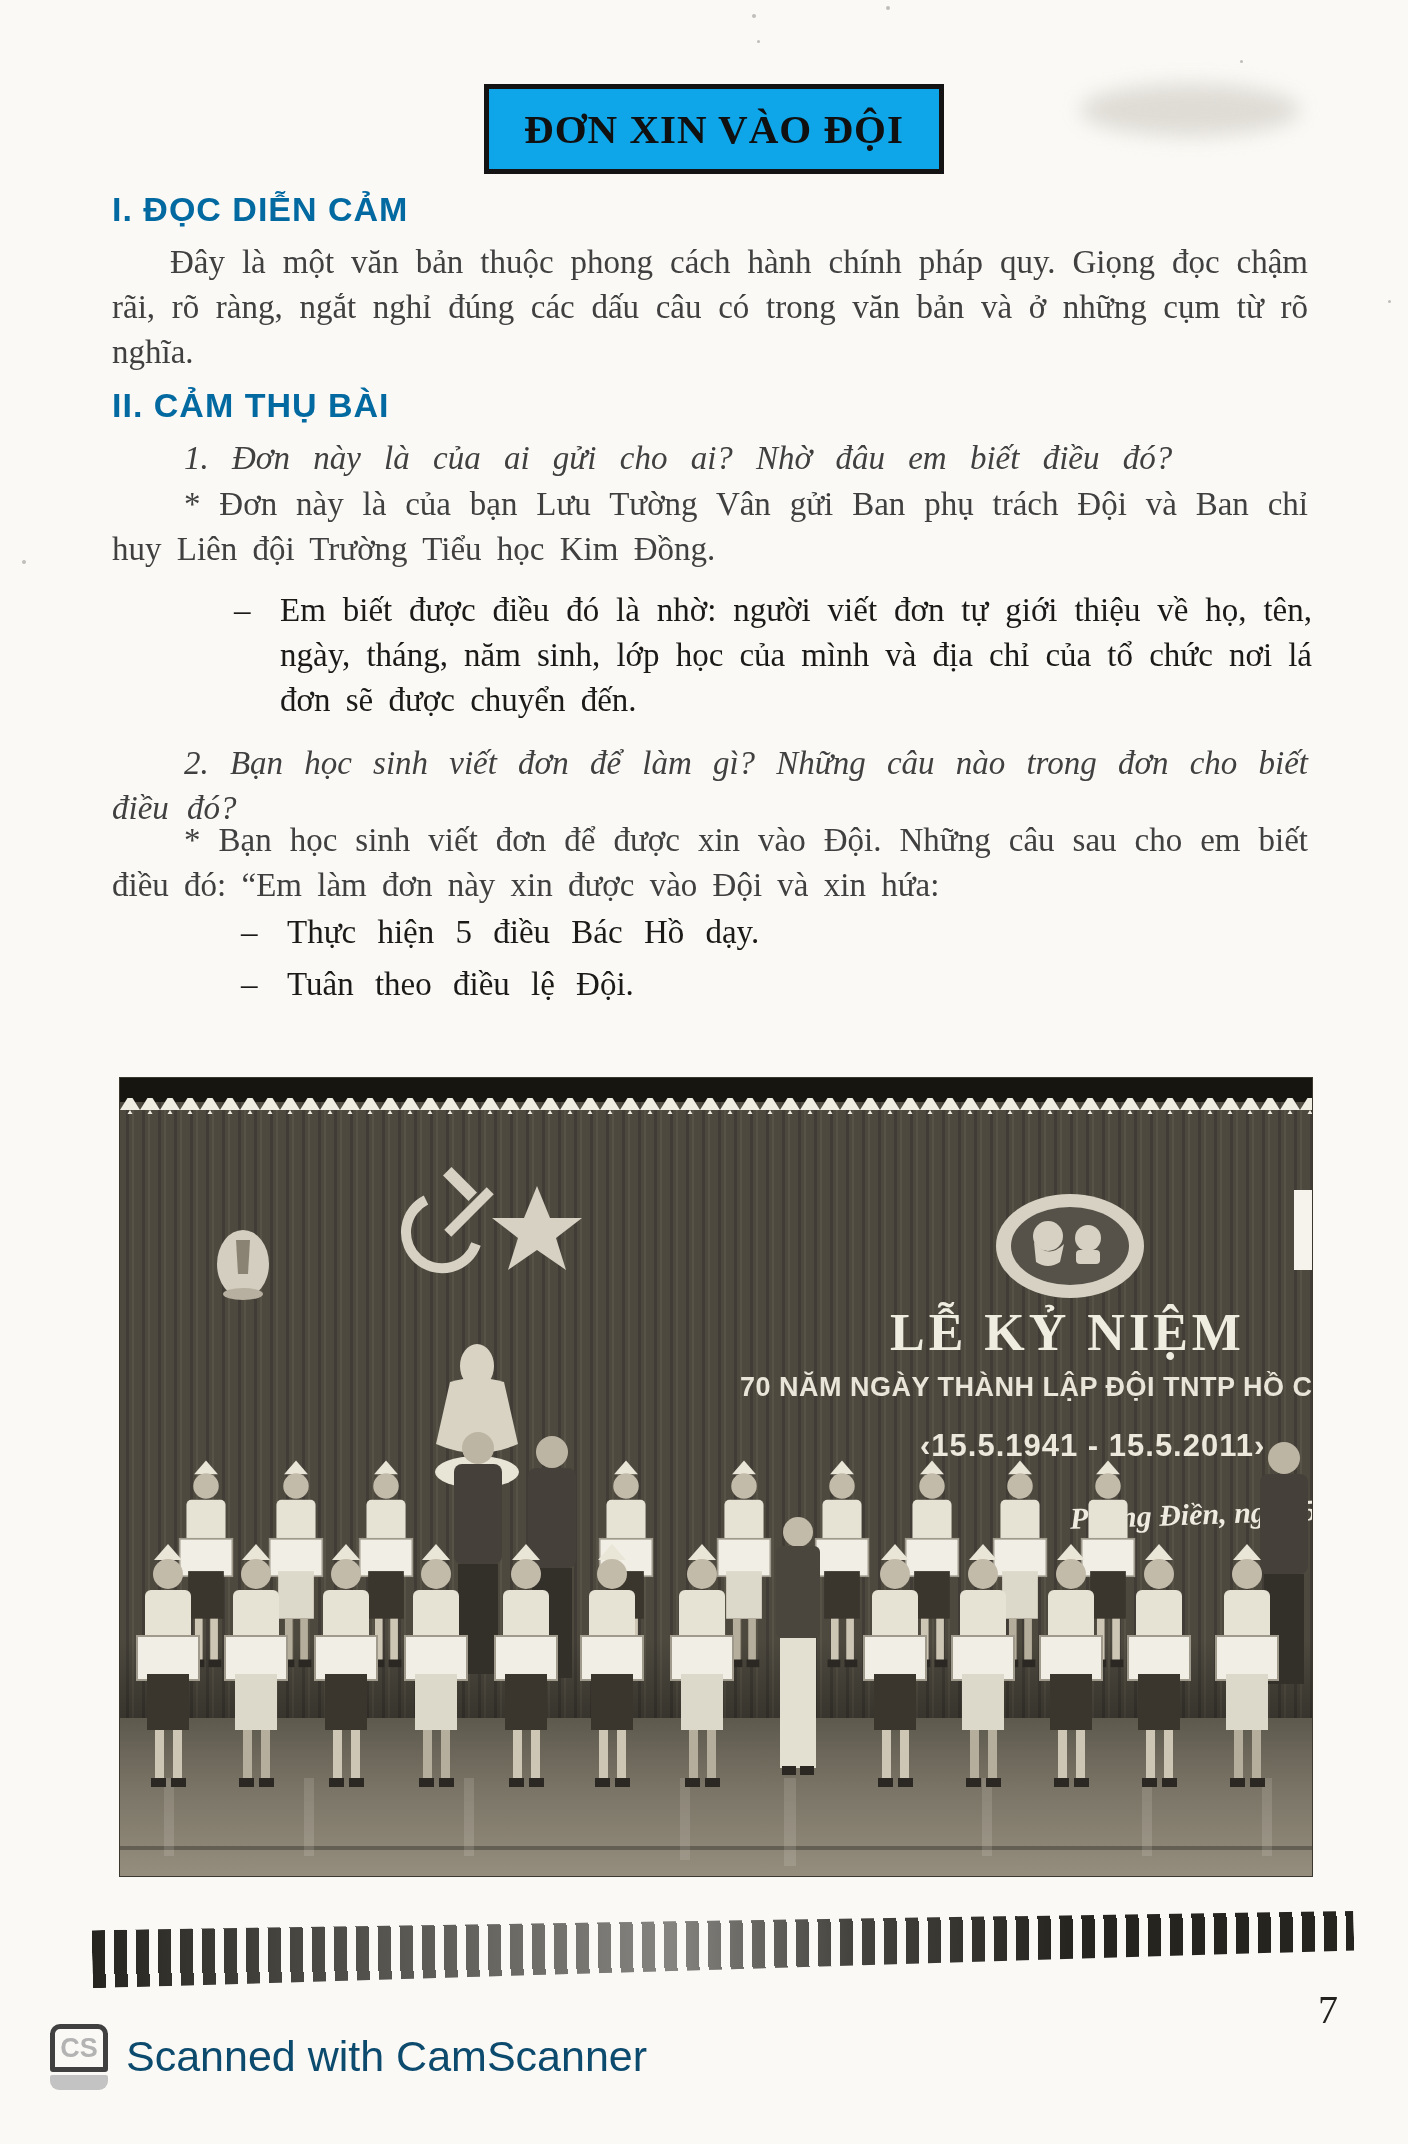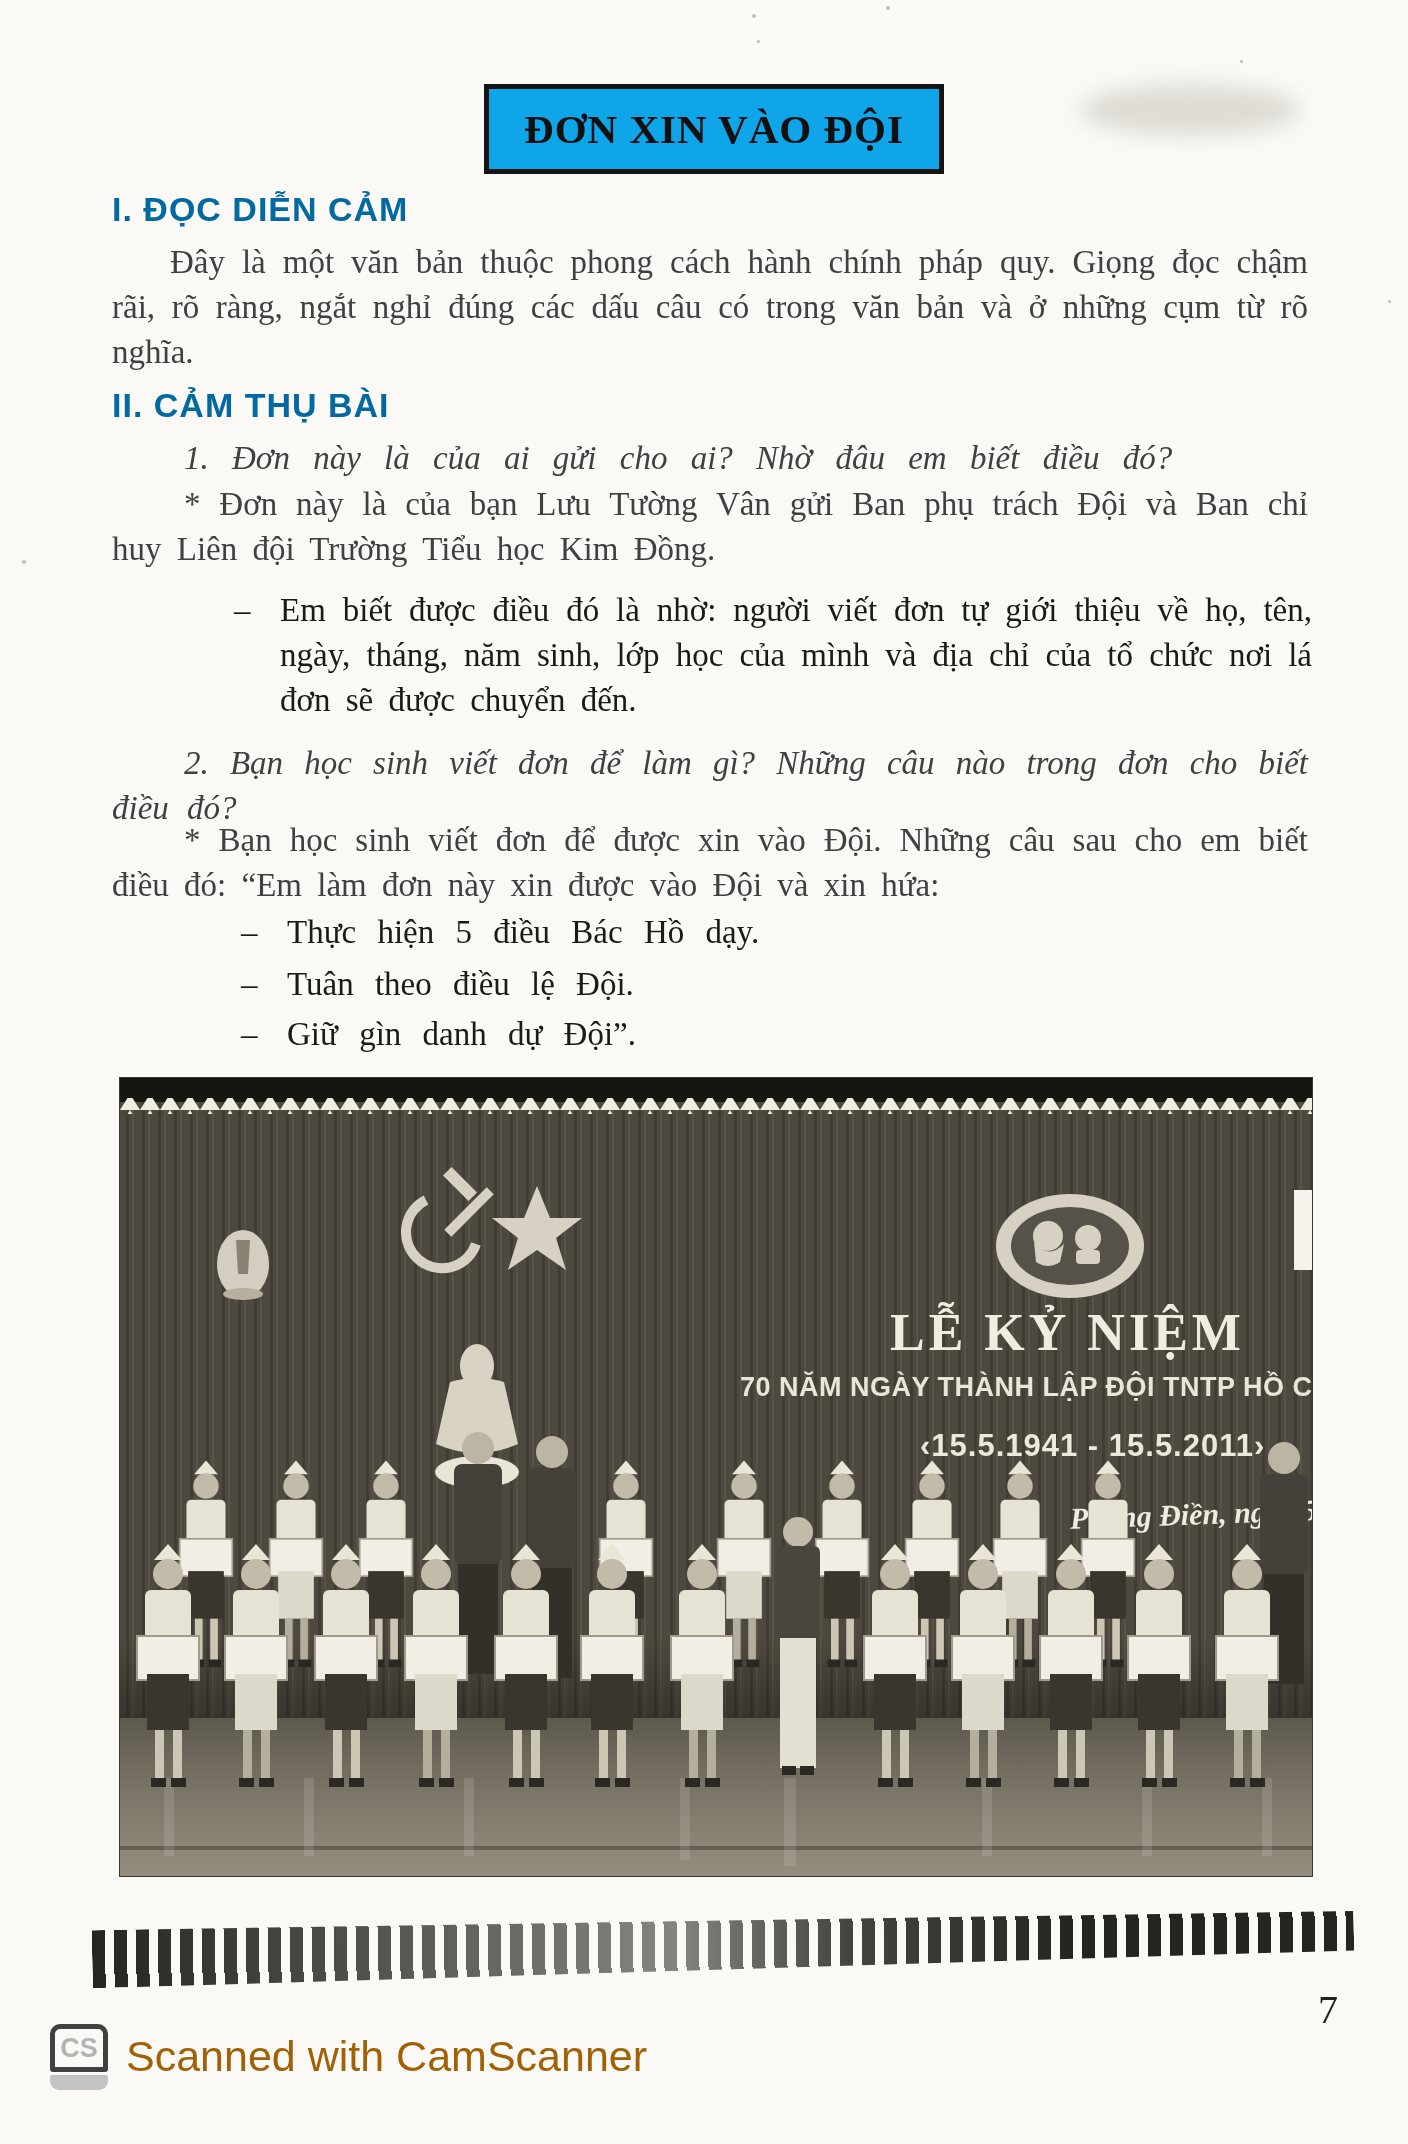--- a/index.html
+++ b/index.html
@@ -66,21 +66,21 @@
   }
   .cs-logo{position:absolute; left:50px; top:2024px; width:58px; height:68px;}
   .cs-box{
     height:38px; border:5px solid #404040; border-radius:10px 10px 3px 3px;
     display:flex; align-items:center; justify-content:center;
     font-family:"Liberation Sans","DejaVu Sans",sans-serif; font-weight:bold; font-size:27px; color:#b3b3b3;
   }
   .cs-tab{margin-top:3px; height:15px; background:#c3c3c3; border-radius:2px 2px 9px 9px;}
   .wm-text{
     position:absolute; left:126px; top:2032px;
-    font-family:"Liberation Sans","DejaVu Sans",sans-serif; font-size:43px; color:#a16207; white-space:nowrap;
+    font-family:"Liberation Sans","DejaVu Sans",sans-serif; font-size:43px; color:#0c4a6e; white-space:nowrap;
   }
   
   .smudge{
     position:absolute; left:1080px; top:84px; width:220px; height:52px;
     background:#dad7d0; filter:blur(10px); border-radius:50%; opacity:.85;
   }
   .speck{position:absolute; border-radius:50%; background:#8f8d89; opacity:.55;}
 </style>
 </head>
 <body>
@@ -115,23 +115,20 @@
   </div>
 
   <div class="body-block" id="q2">2. Bạn học sinh viết đơn để làm gì? Những câu nào trong đơn cho biết điều đó?</div>
   <div class="body-block" id="a2">* Bạn học sinh viết đơn để được xin vào Đội. Những câu sau cho em biết điều đó: “Em làm đơn này xin được vào Đội và xin hứa:</div>
 
   <div class="promise" id="b1">
     <span class="dash">–</span><span>Thực hiện 5 điều Bác Hồ dạy.</span>
   </div>
   <div class="promise" id="b2">
     <span class="dash">–</span><span>Tuân theo điều lệ Đội.</span>
-  </div>
-  <div class="promise" id="b3">
-    <span class="dash">–</span><span>Giữ gìn danh dự Đội”.</span>
   </div>
 
   <div class="photo">
     <svg width="1192" height="798" viewBox="0 0 1192 798">
       <defs>
         <pattern id="curt" width="16" height="798" patternUnits="userSpaceOnUse">
           <rect width="16" height="798" fill="#4d493f"></rect>
           <rect x="6" width="3" height="798" fill="#413d36"></rect>
           <rect x="12" width="2" height="798" fill="#585347"></rect>
         </pattern>

